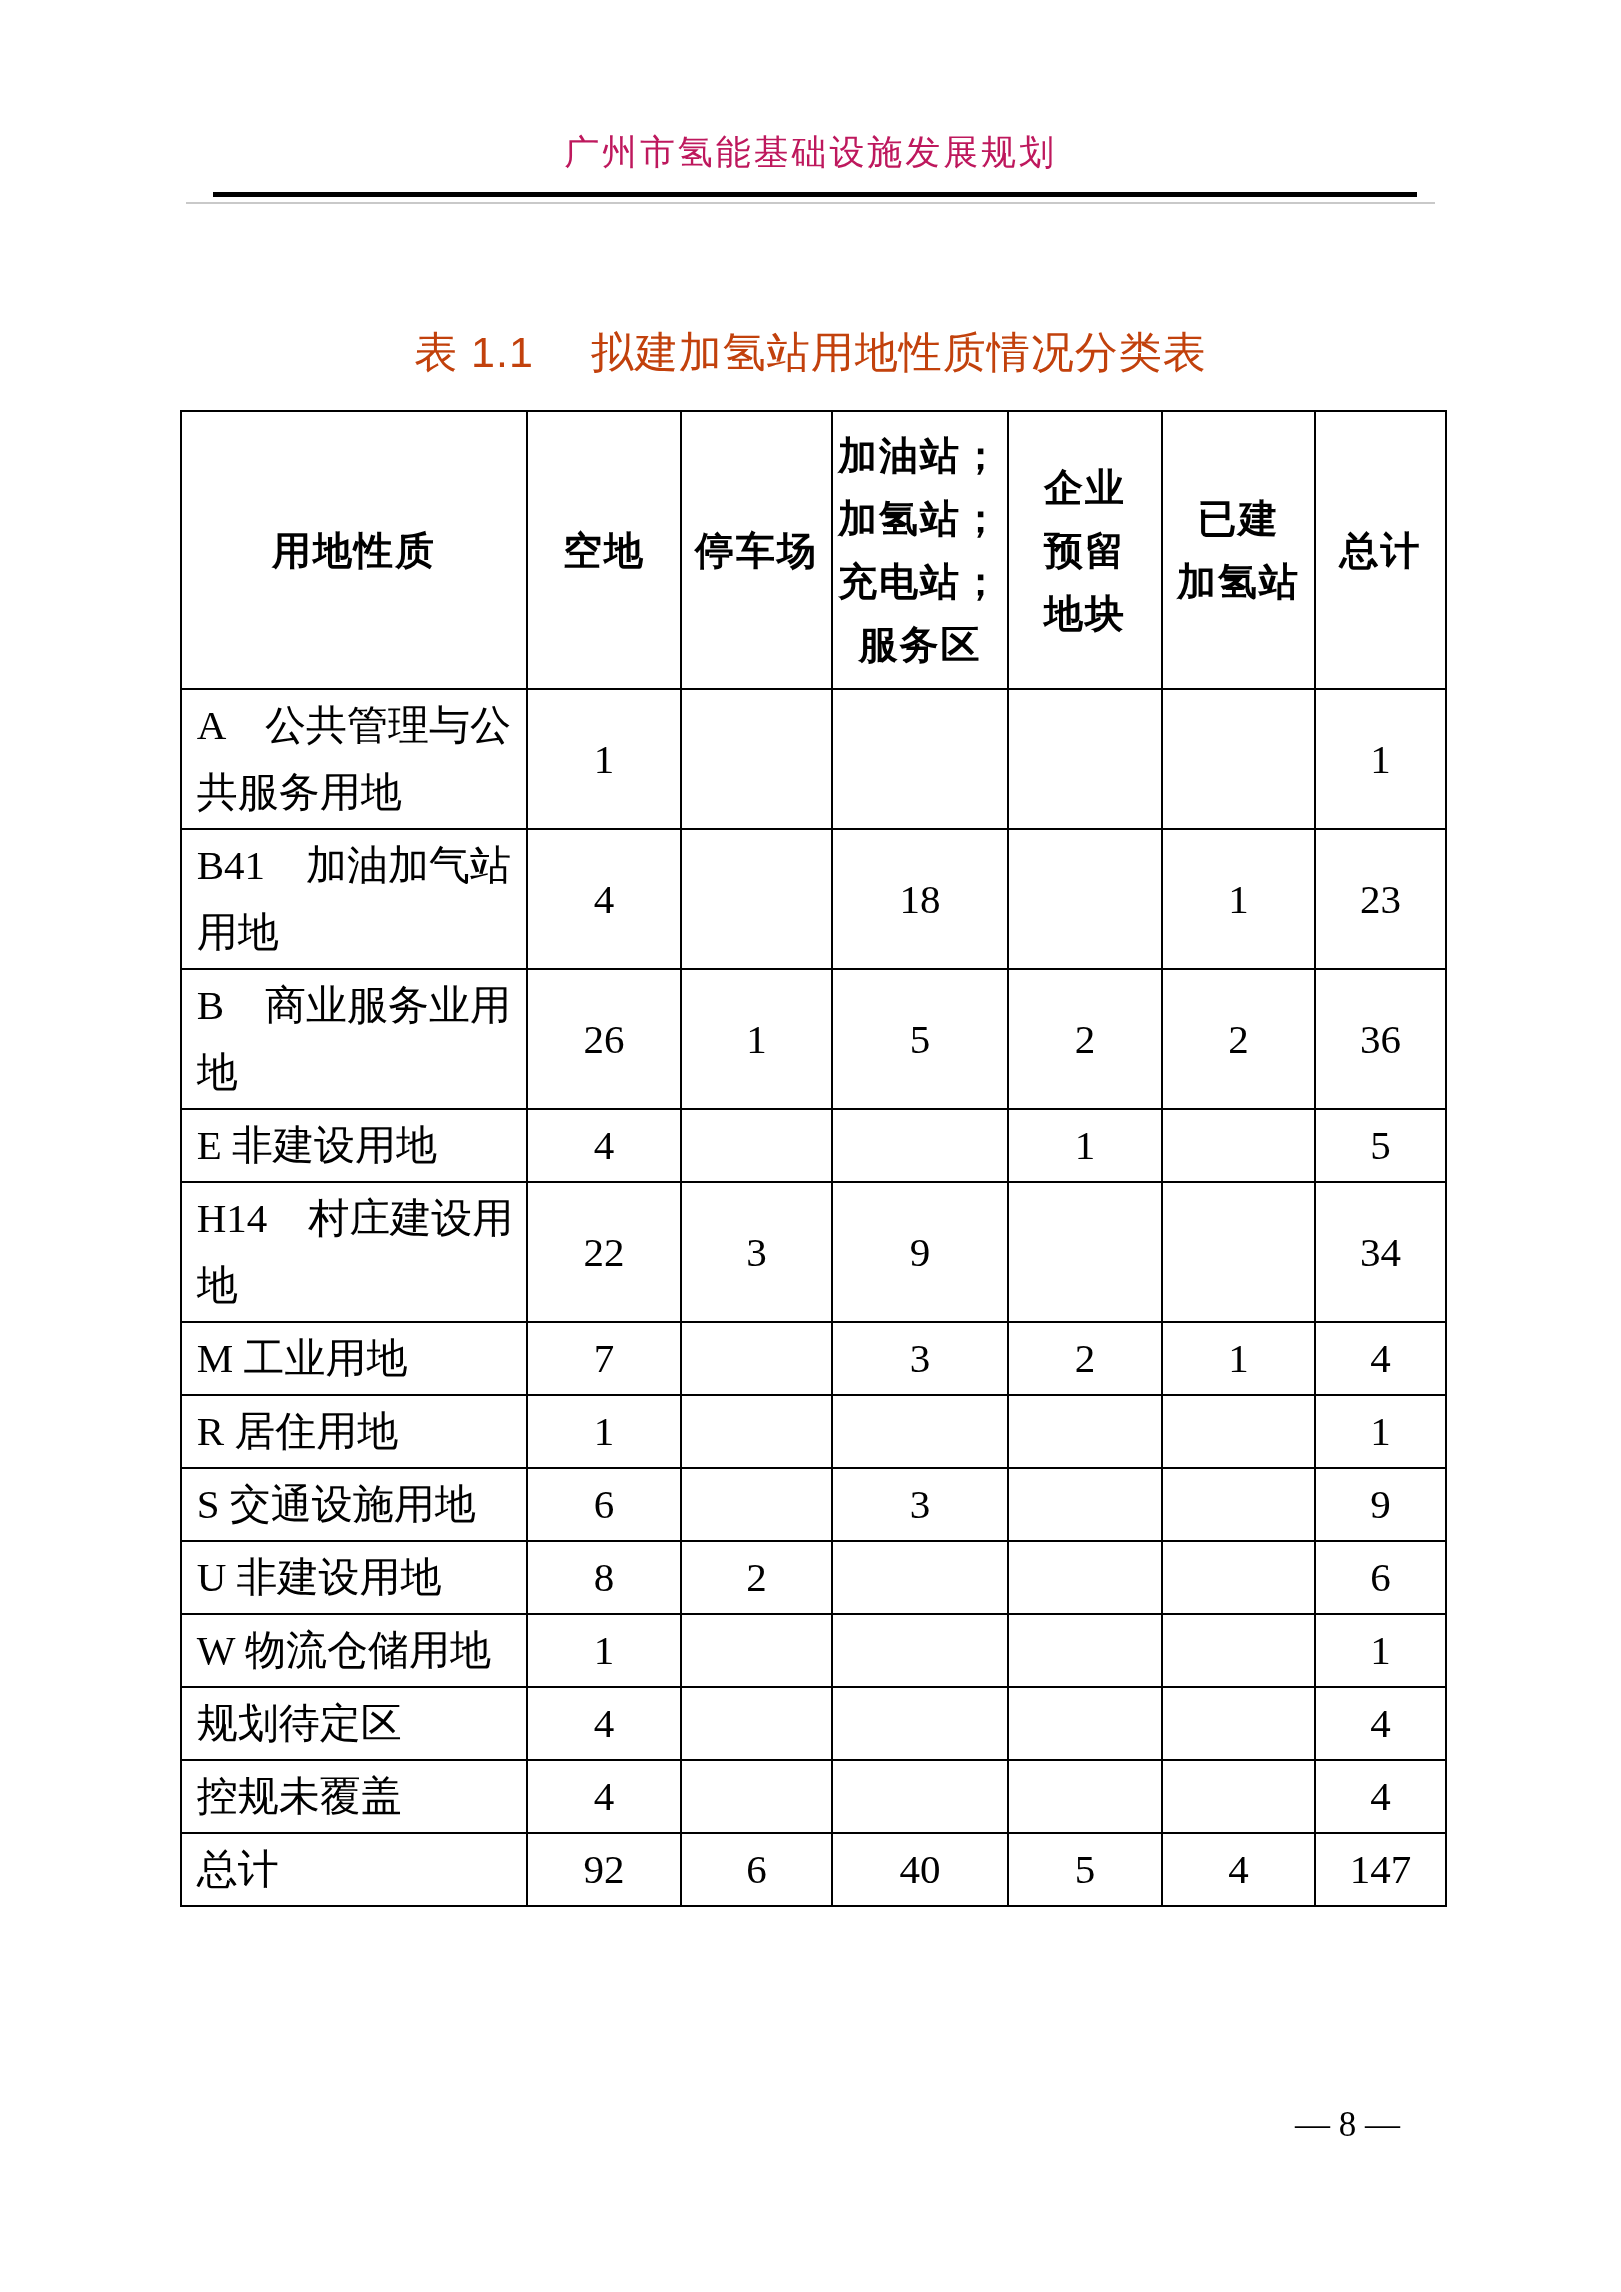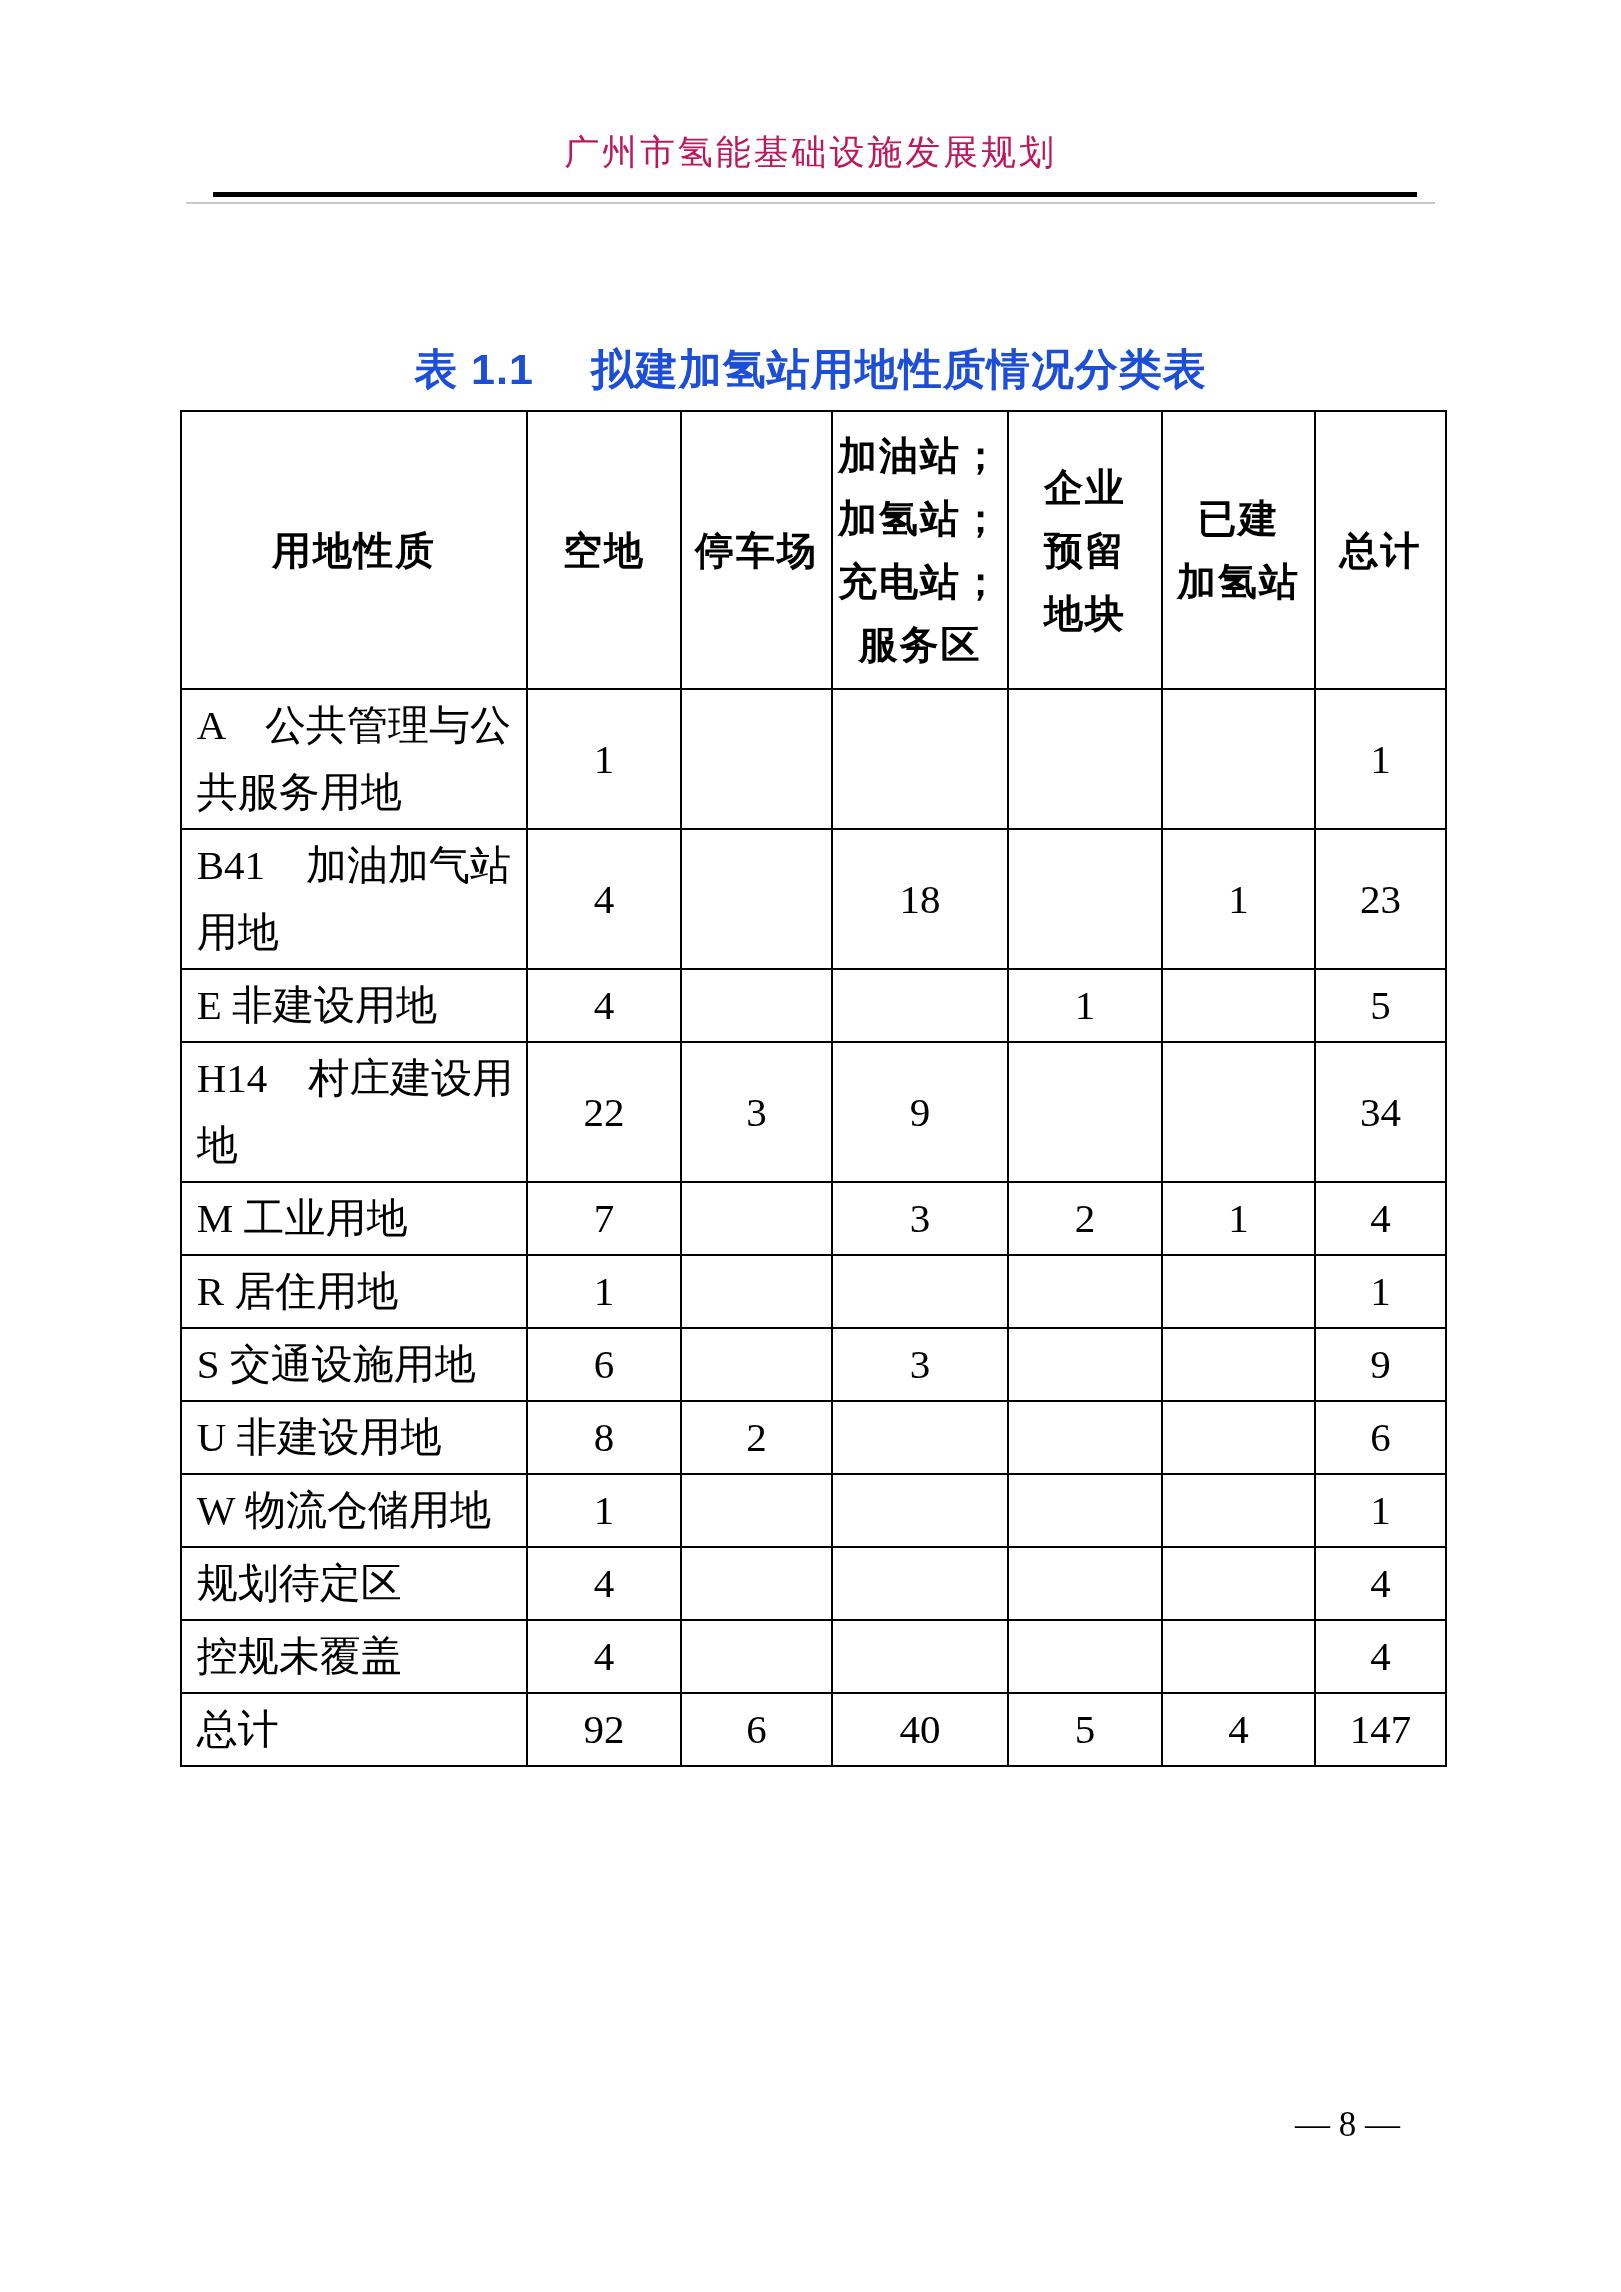--- a/index.html
+++ b/index.html
@@ -36,30 +36,30 @@
   .header-rule-shadow {
     position: absolute;
     top: 202px;
     left: 186px;
     width: 1249px;
     height: 2px;
     background: #c9c9c9;
   }
   .table-title {
     position: absolute;
-    top: 341px;
+    top: 324px;
     left: 0;
     width: 100%;
     text-align: center;
     font-family: "Liberation Sans", "DejaVu Sans", sans-serif;
-    font-weight: bold;
+    font-weight: normal;
     font-size: 43px;
     letter-spacing: 1px;
     white-space: pre;
-    color: #1d4ed8;
+    color: #c2410c;
   }
   table.data-table {
     position: absolute;
     left: 180px;
     top: 410px;
     width: 1265px;
     border-collapse: collapse;
     table-layout: fixed;
     border: 2.9px solid #000000;
   }
@@ -164,20 +164,30 @@
           <td class="label">B41　加油加气站
 用地</td>
           <td class="num">4</td>
           <td class="num"></td>
           <td class="num">18</td>
           <td class="num"></td>
           <td class="num">1</td>
           <td class="num">23</td>
         </tr>
         <tr>
+          <td class="label">B　商业服务业用
+地</td>
+          <td class="num">26</td>
+          <td class="num">1</td>
+          <td class="num">5</td>
+          <td class="num">2</td>
+          <td class="num">2</td>
+          <td class="num">36</td>
+        </tr>
+        <tr>
           <td class="label">E 非建设用地</td>
           <td class="num">4</td>
           <td class="num"></td>
           <td class="num"></td>
           <td class="num">1</td>
           <td class="num"></td>
           <td class="num">5</td>
         </tr>
         <tr>
           <td class="label">H14　村庄建设用

